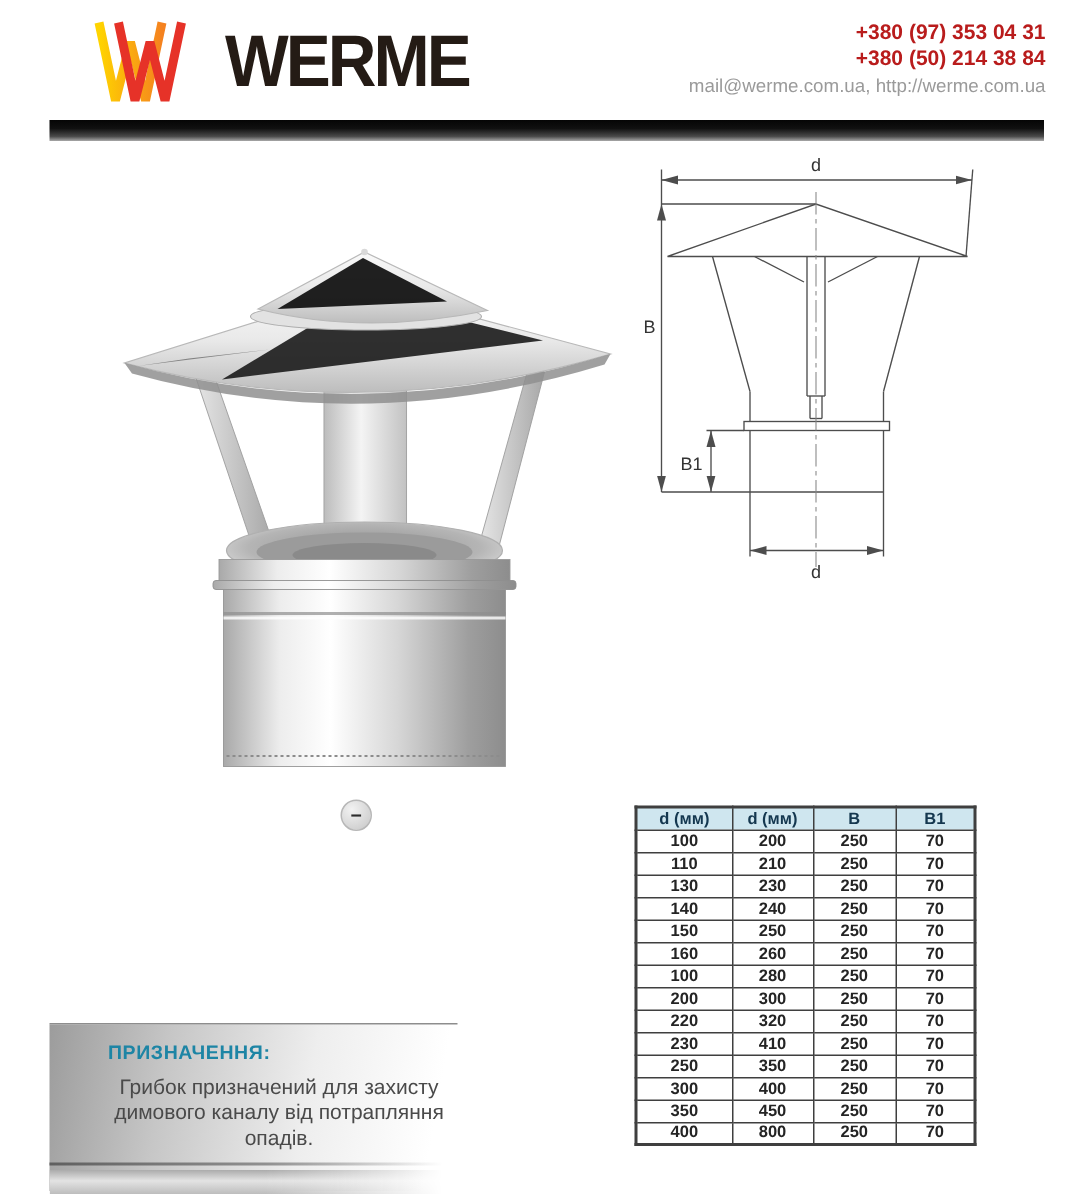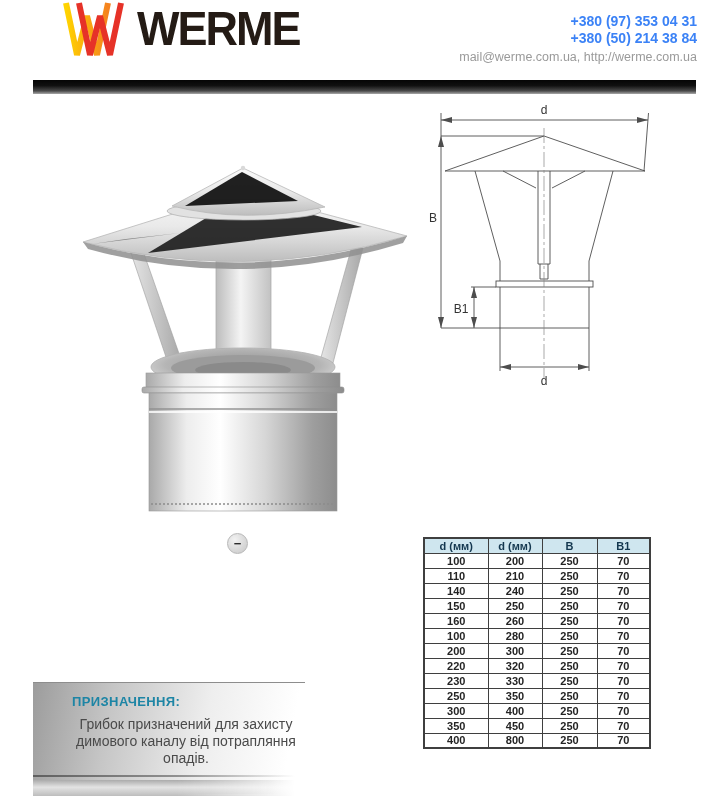--- a/index.html
+++ b/index.html
@@ -1,26 +1,26 @@
 <!DOCTYPE html>
 <html style="--accent-teal: #1d85a5; --table-header-bg: #cfe6ef; --logo-red: #e63228; --logo-orange: #f5821f; --logo-yellow: #ffd400; --bar-black: #0a0a0a;"><head>
 <meta charset="utf-8">
 <style>
   * { margin:0; padding:0; box-sizing:border-box; }
   html,body { background:#fff; }
   body { font-family:"Liberation Sans", sans-serif; }
   .page { position:relative; width:728px; height:800px; background:#fff; overflow:hidden; }
 
   
-  .logo { position:absolute; left:62px; top:0; display:flex; align-items:flex-start; gap:11px; }
+  .logo { position:absolute; left:62px; top:12px; display:flex; align-items:flex-start; gap:24px; }
   .logo-mark { width:64px; height:58px; }
   .wordmark { font-size:45px; font-weight:700; color:#241b15; letter-spacing:-2px;
               transform:scaleY(1.08); line-height:58px; }
   .contacts { position:absolute; right:31px; top:13px; text-align:right; }
-  .phone { font-size:14px; font-weight:600; color:#3b82f6; line-height:17px; letter-spacing:0; }
+  .phone { font-size:14px; font-weight:600; color:#b91c1c; line-height:17px; letter-spacing:0; }
   .weblinks { font-size:12.5px; color:#9a9a9a; line-height:18px; margin-top:1px; }
 
   .black-bar { position:absolute; left:33px; top:80px; width:663px; height:14px;
                background:linear-gradient(180deg,#050505 0%,#101010 40%,#4a4a4a 78%,#a9a9a9 100%); }
 
   
   .photo { position:absolute; left:30px; top:100px; width:400px; height:430px; }
   .zoom-out-btn { position:absolute; left:227px; top:533px; width:21px; height:21px;
                   border-radius:50%; border:1px solid #b7b7b7;
                   background:radial-gradient(circle at 35% 30%, #f2f2f2, #c6c6c6);
@@ -220,20 +220,26 @@
           <td>250</td>
           <td>70</td>
         </tr>
         <tr>
           <td>110</td>
           <td>210</td>
           <td>250</td>
           <td>70</td>
         </tr>
         <tr>
+          <td>130</td>
+          <td>230</td>
+          <td>250</td>
+          <td>70</td>
+        </tr>
+        <tr>
           <td>140</td>
           <td>240</td>
           <td>250</td>
           <td>70</td>
         </tr>
         <tr>
           <td>150</td>
           <td>250</td>
           <td>250</td>
           <td>70</td>
@@ -257,21 +263,21 @@
           <td>70</td>
         </tr>
         <tr>
           <td>220</td>
           <td>320</td>
           <td>250</td>
           <td>70</td>
         </tr>
         <tr>
           <td>230</td>
-          <td>330</td>
+          <td>410</td>
           <td>250</td>
           <td>70</td>
         </tr>
         <tr>
           <td>250</td>
           <td>350</td>
           <td>250</td>
           <td>70</td>
         </tr>
         <tr>

